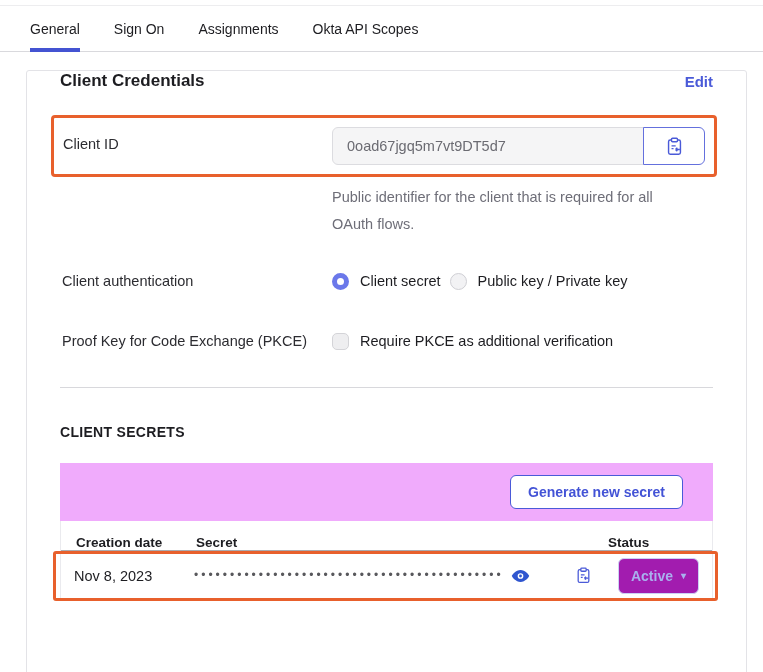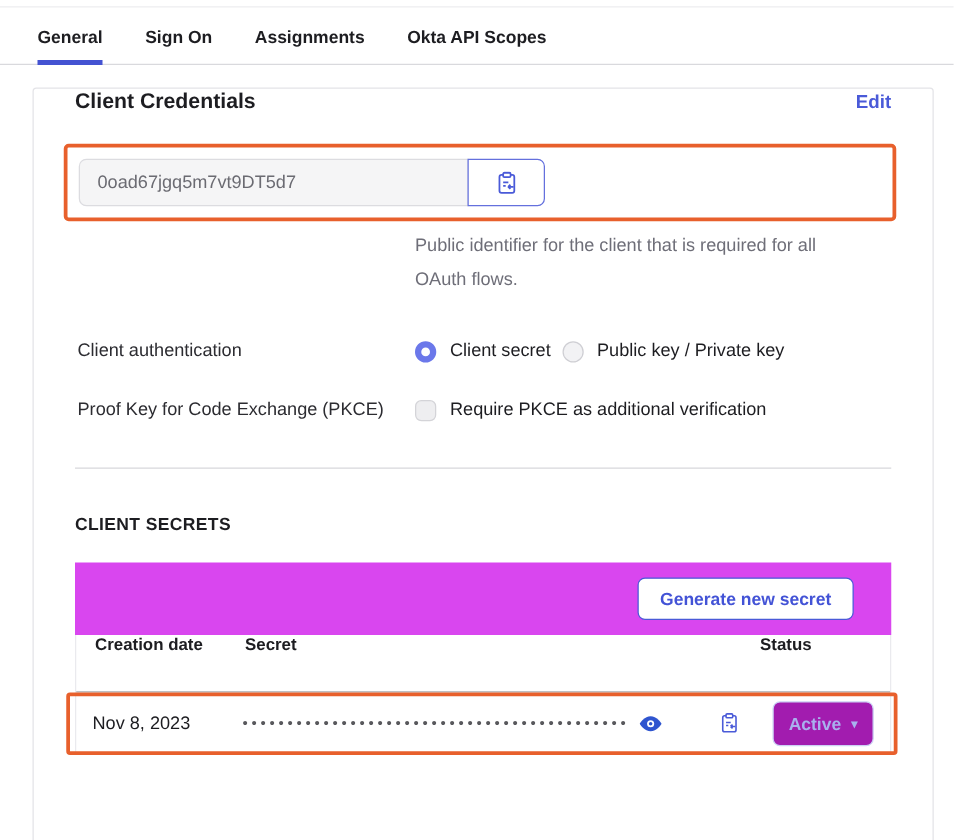--- a/index.html
+++ b/index.html
@@ -11,21 +11,21 @@
     color: #1d1d21;
   }
   
   .top-hairline { height: 1px; background: #ededef; margin-top: 5px; }
   .tabbar {
     display: flex;
     padding-left: 30px;
     border-bottom: 1px solid #d9d9dd;
   }
   .tab {
-    font-size: 14px; font-weight: bold;
+    font-size: 14px; font-weight: normal;
     padding: 15px 0 11px 0;
     margin-right: 34px;
     color: #1d1d21;
     cursor: pointer;
     border-bottom: 4px solid transparent;
     margin-bottom: -1px;
   }
   .tab.active { border-bottom-color: #4453d2; }
   
   .card {
@@ -78,21 +78,21 @@
     display: flex; align-items: center; justify-content: center;
     cursor: pointer;
   }
   .help-text {
     margin: 7px 0 0 272px;
     width: 336px;
     font-size: 14.5px; color: #6e6e78;
     line-height: 1.85;
   }
   .row-auth { margin-top: 34px; }
-  .row-pkce { margin-top: 29px; }
+  .row-pkce { margin-top: 42px; }
   .choice-list { display: flex; flex-direction: row; gap: 9px; padding-top: 1px; }
   .choice { display: flex; align-items: center; gap: 11px; cursor: pointer; }
   .choice-label { font-size: 14.5px; color: #1d1d21; }
   .radio {
     width: 17px; height: 17px; border-radius: 50%;
     background: #f2f2f4; border: 1px solid #cfcfd4;
     flex: 0 0 17px;
   }
   .radio.selected {
     background: #ffffff;
@@ -106,38 +106,38 @@
   .divider { border: none; border-top: 1px solid #d8d8dc; margin-top: 37px; }
   
   .secrets-title {
     margin-top: 36px;
     font-size: 14px; font-weight: bold; letter-spacing: 0.3px;
     color: #1d1d21;
   }
   .secrets-toolbar {
     margin-top: 23px;
     height: 58px;
-    background: #d946ef;
+    background: #f0abfc;
     display: flex; align-items: center; justify-content: flex-end;
     padding-right: 30px;
   }
   .generate-btn {
     background: #ffffff;
     border: 1px solid #4a5ad8;
     border-radius: 6px;
     color: #4353d6;
     font-family: "Liberation Sans", sans-serif;
     font-size: 14px; font-weight: bold;
     padding: 8px 17px;
     cursor: pointer;
   }
   .secrets-table { border-left: 1px solid #eaeaee; border-right: 1px solid #eaeaee; }
   .table-header {
-    display: flex; align-items: flex-start;
-    height: 46px;
+    display: flex; align-items: flex-end;
+    height: 30px;
     padding-left: 15px;
     border-bottom: 1px solid #ababaf;
     font-size: 13.5px; font-weight: bold; color: #1d1d21;
   }
   .col-date { flex: 0 0 120px; }
   .col-secret { flex: 1 1 auto; display: flex; align-items: center; min-width: 0; }
   .col-clip { flex: 0 0 44px; display: flex; align-items: center; justify-content: center; }
   .col-status { flex: 0 0 106px; display: flex; justify-content: flex-end; padding-right: 12px; }
   .table-header .col-status { justify-content: flex-start; padding-left: 2px; }
   .hl-box-row {
@@ -191,20 +191,21 @@
 <div class="card">
   <div class="card-content">
 
     <div class="section-head">
       <div class="section-title">Client Credentials</div>
       <a class="edit-link">Edit</a>
     </div>
 
     <div class="hl-box">
       <div class="form-row">
+        <div class="form-label">Client ID</div>
         <div class="field-group">
           <input class="ro-input" readonly="" value="0oad67jgq5m7vt9DT5d7" style="">
           <button class="copy-btn">
             <span style="display:flex;">
               <svg width="19" height="19" viewBox="0 0 16 16" fill="none" stroke="#4a5ad8" stroke-width="1.2">
                 <rect x="3" y="2.5" width="10" height="12" rx="1.4"></rect>
                 <rect x="5.5" y="1" width="5" height="3" rx="0.8" fill="#ffffff"></rect>
                 <path d="M5.5 7.5 H9 M5.5 9.8 H7.2"></path>
                 <path d="M12.5 10.5 H8.8 M8.8 10.5 l1.6 -1.4 M8.8 10.5 l1.6 1.4"></path>
               </svg>

